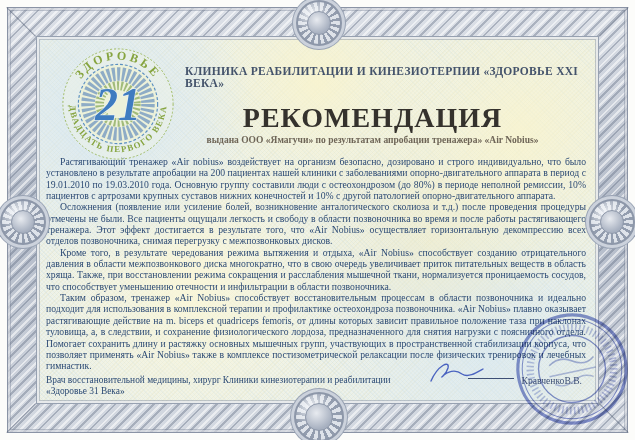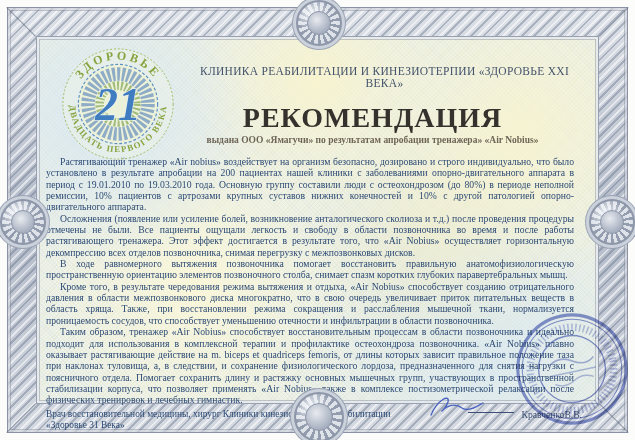--- a/index.html
+++ b/index.html
@@ -66,34 +66,34 @@
       repeating-linear-gradient(-45deg, rgba(214,206,150,.16) 0 1px, rgba(0,0,0,0) 1px 3px);
     border:1px solid #97a1b1;
     box-shadow:inset 0 0 0 2px rgba(255,255,255,.65), inset 0 0 0 3px rgba(140,150,168,.5);
   }
 
   
   .logo-badge{position:absolute;left:60px;top:46px;width:116px;height:116px;z-index:4;}
 
   
   .clinic-header{
-    margin:28px 14px 0 148px;text-align:center;
-    font-size:11.5px;font-weight:normal;color:#44536b;letter-spacing:.3px;
+    margin:28px 14px 0 148px;text-align:left;
+    font-size:11.5px;font-weight:bold;color:#44536b;letter-spacing:.3px;
   }
   .title{
     margin:13px 10px 0 120px;text-align:center;
     font-size:28px;font-weight:bold;color:#35322d;letter-spacing:1px;
   }
   .subtitle{
     margin:1px 10px 0 120px;text-align:center;
     font-size:9.5px;color:#6e6557;font-weight:bold;
   }
 
   
-  .body-text{margin:11px 24px 0 9px;}
+  .body-text{margin:11px 12px 0 9px;}
   .body-text p{
     margin:0;font-size:9.7px;line-height:1.17;color:#2c4a74;
     text-align:justify;text-indent:14px;
   }
 
   
   .sig-row{display:flex;margin:3px 12px 0 9px;align-items:flex-start;}
   .sig-left{flex:1 1 auto;font-size:9.4px;line-height:1.25;color:#2c4a74;max-width:390px;}
   .sig-right{display:flex;align-items:center;margin-left:auto;padding-right:4px;position:relative;}
   .sig-scribble{position:absolute;right:100px;top:-16px;}
@@ -121,21 +121,20 @@
 
     <div class="clinic-header">КЛИНИКА РЕАБИЛИТАЦИИ  И  КИНЕЗИОТЕРПИИ «ЗДОРОВЬЕ XXI ВЕКА»</div>
 
     <div class="title">РЕКОМЕНДАЦИЯ</div>
 
     <div class="subtitle">выдана ООО «Ямагучи» по результатам апробации  тренажера» «Air Nobius»</div>
 
     <div class="body-text">
       <p>Растягивающий тренажер «Air nobius» воздействует на организм безопасно, дозировано и строго индивидуально, что было установлено в результате апробации на 200 пациентах нашей клиники с заболеваниями опорно-двигательного аппарата в период с 19.01.2010 по 19.03.2010 года. Основную группу составили люди с остеохондрозом (до 80%) в периоде неполной ремиссии, 10% пациентов с артрозами крупных суставов нижних конечностей и 10% с другой патологией опорно-двигательного аппарата.</p>
       <p>Осложнения (появление или усиление болей, возникновение анталогического сколиоза и т.д.) после проведения процедуры отмечены не были. Все пациенты ощущали легкость и свободу в области позвоночника во время и после работы растягивающего тренажера. Этот эффект достигается в результате того, что «Air Nobius» осуществляет горизонтальную декомпрессию всех отделов позвоночника, снимая перегрузку с межпозвонковых дисков.</p>
-      <p>В ходе равномерного вытяжения позвоночника помогает восстановить правильную анатомофизиологическую пространственную ориентацию элементов позвоночного столба, снимает спазм коротких глубоких паравертебральных мышц.</p>
       <p>Кроме того, в результате чередования режима вытяжения и отдыха, «Air Nobius» способствует созданию отрицательного давления в области межпозвонкового диска многократно, что в свою очередь увеличивает приток питательных веществ в область хряща. Также, при восстановлении режима сокращения и расслабления мышечной ткани, нормализуется проницаемость сосудов, что способствует уменьшению отечности и инфильтрации в области позвоночника.</p>
       <p>Таким образом, тренажер «Air Nobius» способствует восстановительным процессам в области позвоночника и идеально подходит для использования в комплексной терапии и профилактике остеохондроза позвоночника. «Air Nobius» плавно оказывает растягивающие действие на m. biceps et quadriceps femoris, от длины которых зависит правильное положение таза при наклонах туловища, а, в следствии, и сохранение физиологического лордоза, предназначенного для снятия нагрузки с поясничного отдела. Помогает сохранить длину и растяжку основных мышечных групп, участвующих в пространственной стабилизации корпуса, что позволяет применять «Air Nobius» также в комплексе постизометрической релаксации после физических тренировок и лечебных гимнастик.</p>
     </div>
 
     <div class="sig-row">
       <div class="sig-left">
         <div>Врач восстановительной медицины, хирург  Клиники кинезиотерапии и реабилитации</div>
         <div>«Здоровье 31 Века»</div>
       </div>
       <div class="sig-right">

